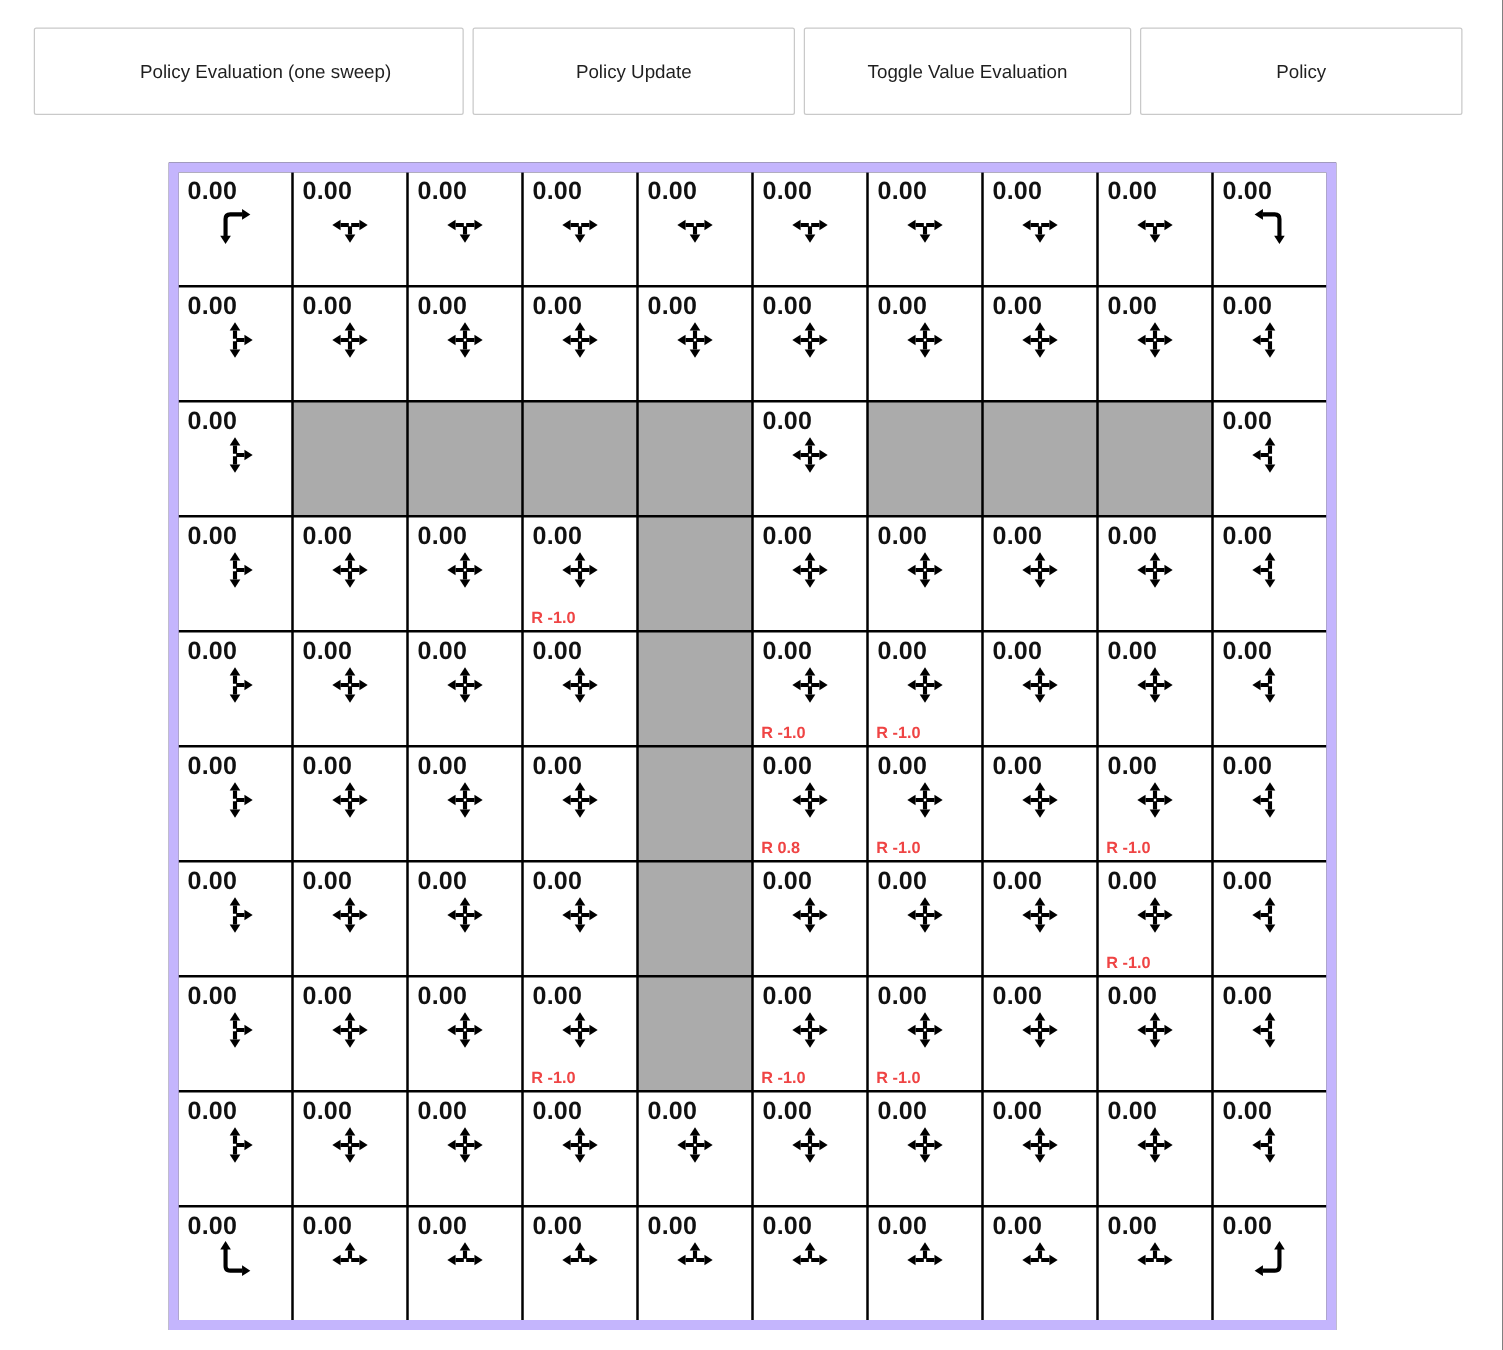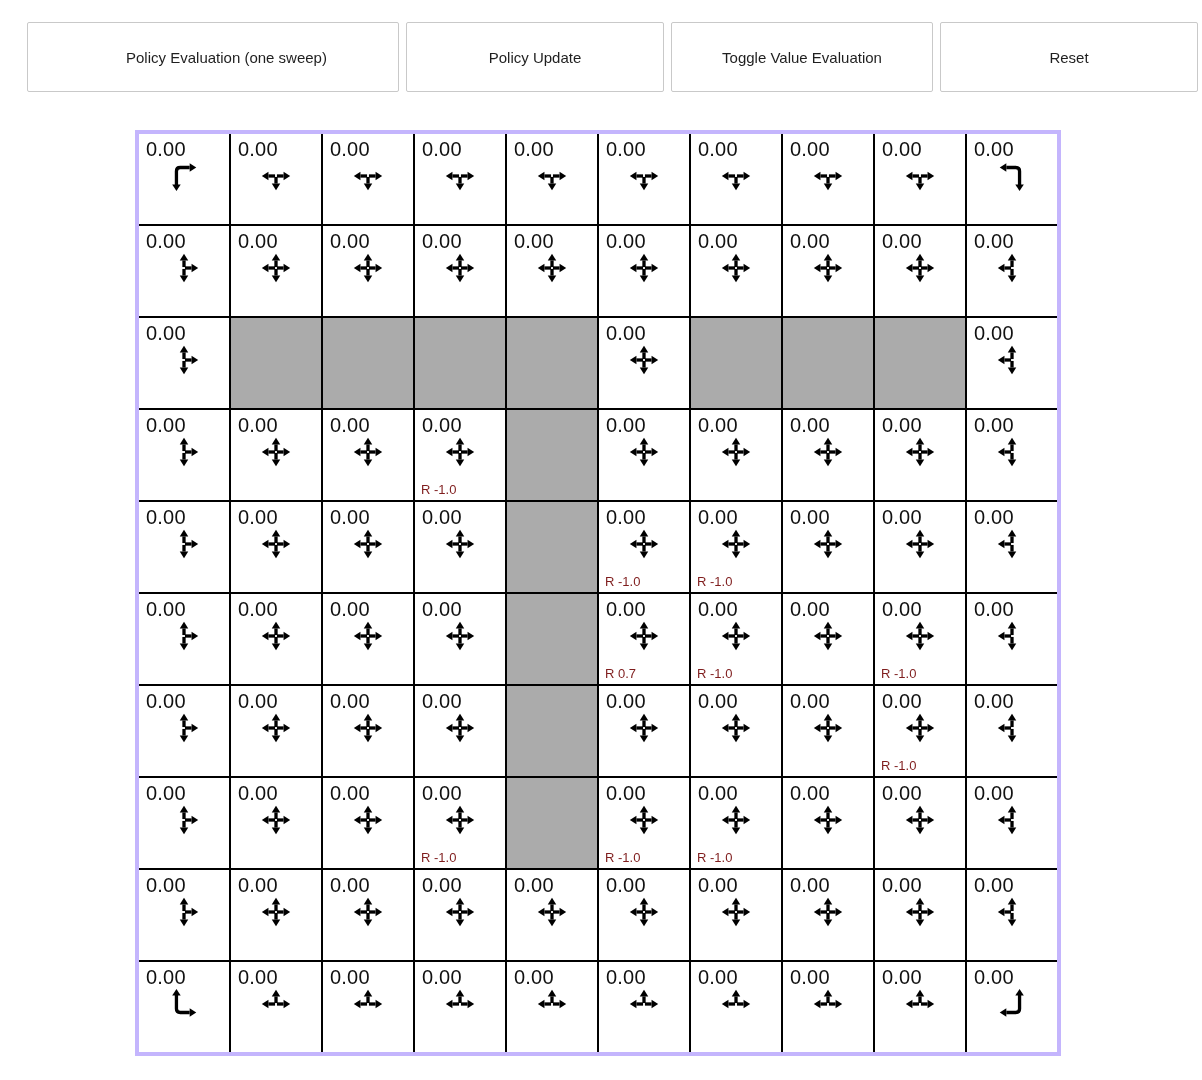--- a/index.html
+++ b/index.html
@@ -7,46 +7,46 @@
     width:1202px;height:1080px;position:relative;overflow:hidden;
     background:#ffffff;font-family:"Liberation Sans",sans-serif;
   }
   .toolbar{position:absolute;left:27px;top:22px;display:flex;gap:7px;}
   .btn{
     height:70px;background:#ffffff;border:1px solid #c9c9c9;border-radius:2px;
     font-family:"Liberation Sans",sans-serif;font-size:15px;color:#1f1f1f;
     display:flex;align-items:center;justify-content:center;cursor:pointer;
     padding:0;box-sizing:border-box;
   }
-  .btn.b0{width:372px;padding-left:27px;}
+  .btn.b0{width:344px;padding-left:27px;}
   .btn.b1{width:258px;}
   .btn.b2{width:262px;}
   .btn.b3{width:258px;}
   .grid{
     position:absolute;left:135px;top:130px;
     display:grid;grid-template-columns:repeat(10,90px);grid-auto-rows:90px;
-    gap:2px;border:4px solid #c4b5fd;background:#000;width:max-content;
+    gap:2px;border:8px solid #c4b5fd;background:#000;width:max-content;font-weight:bold;
   }
   .cell{background:#ffffff;position:relative;}
   .cell.wall{background:#ababab;}
   .val{
     position:absolute;top:5px;left:7px;font-size:20px;color:#111;
     line-height:1;letter-spacing:0.2px;
   }
   .arrow{position:absolute;top:25px;left:50%;margin-left:-17px;}
-  .reward{position:absolute;bottom:4px;left:6px;font-size:13px;color:#7f1d1d;line-height:1;}
+  .reward{position:absolute;bottom:4px;left:6px;font-size:13px;color:#ef4444;line-height:1;}
 </style>
 </head>
 <body>
 
 <div class="toolbar">
   <button class="btn b0">Policy Evaluation (one sweep)</button>
   <button class="btn b1">Policy Update</button>
   <button class="btn b2">Toggle Value Evaluation</button>
-  <button class="btn b3">Reset</button>
+  <button class="btn b3">Policy</button>
 </div>
 
 <div class="grid" id="grid">
     <div class="cell">
       <span class="val">0.00</span>
       <svg viewBox="0 0 36 36" width="34" height="34" class="arrow">
         <path d="M10,28 L10,13 Q10,9 14,9 L24,9" fill="none" stroke="#000" stroke-width="3.5"></path>
         <polygon points="31,9 24,4.5 24,13.5" fill="#000"></polygon>
         <polygon points="10,34 5.5,27 14.5,27" fill="#000"></polygon>
       </svg>
@@ -602,21 +602,21 @@
       <svg viewBox="0 0 36 36" width="34" height="34" class="arrow">
         <line x1="18" y1="17" x2="18" y2="10" stroke="#000" stroke-width="3.5"></line>
         <polygon points="18,3 13.5,10 22.5,10" fill="#000"></polygon>
         <line x1="18" y1="19" x2="18" y2="26" stroke="#000" stroke-width="3.5"></line>
         <polygon points="18,33 13.5,26 22.5,26" fill="#000"></polygon>
         <line x1="17" y1="18" x2="10" y2="18" stroke="#000" stroke-width="3.5"></line>
         <polygon points="3,18 10,13.5 10,22.5" fill="#000"></polygon>
         <line x1="19" y1="18" x2="26" y2="18" stroke="#000" stroke-width="3.5"></line>
         <polygon points="33,18 26,13.5 26,22.5" fill="#000"></polygon>
       </svg>
-      <span class="reward">R 0.7</span>
+      <span class="reward">R 0.8</span>
     </div>
     <div class="cell">
       <span class="val">0.00</span>
       <svg viewBox="0 0 36 36" width="34" height="34" class="arrow">
         <line x1="18" y1="17" x2="18" y2="10" stroke="#000" stroke-width="3.5"></line>
         <polygon points="18,3 13.5,10 22.5,10" fill="#000"></polygon>
         <line x1="18" y1="19" x2="18" y2="26" stroke="#000" stroke-width="3.5"></line>
         <polygon points="18,33 13.5,26 22.5,26" fill="#000"></polygon>
         <line x1="17" y1="18" x2="10" y2="18" stroke="#000" stroke-width="3.5"></line>
         <polygon points="3,18 10,13.5 10,22.5" fill="#000"></polygon>

